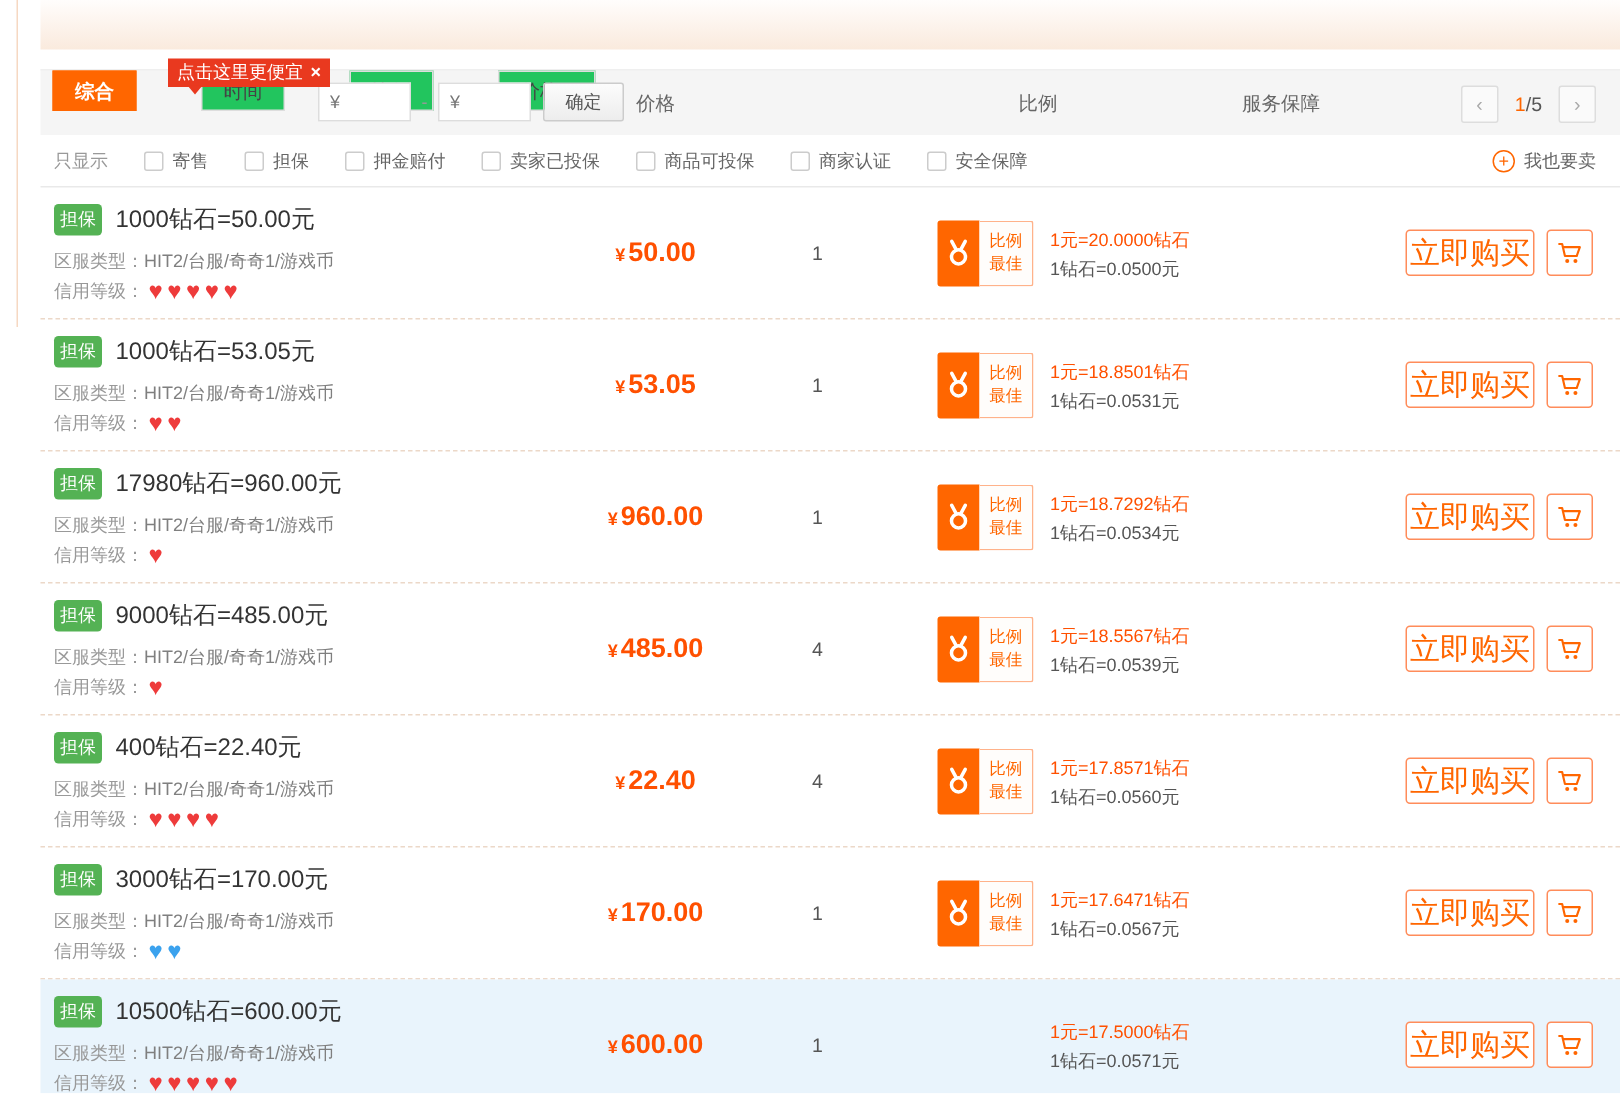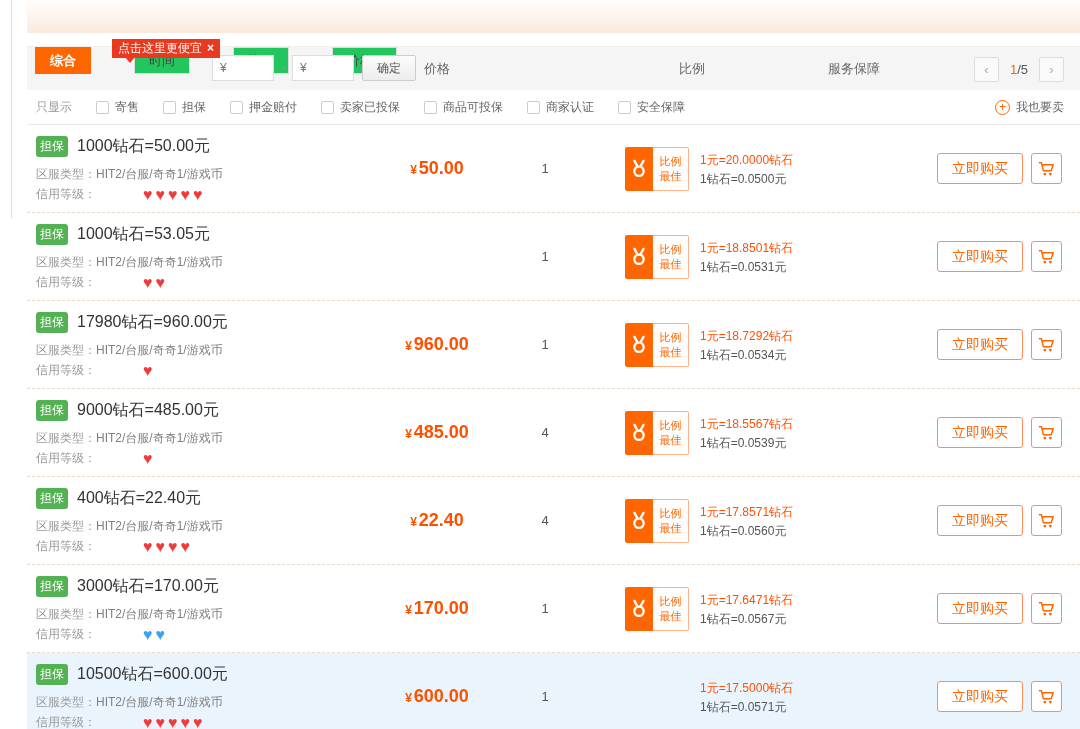--- a/index.html
+++ b/index.html
@@ -62,21 +62,21 @@
   .row.highlighted { background:#e9f4fc; }
   .row:last-child { border-bottom:none; height:76px; overflow:hidden; }
 
   .title-line { position:absolute; left:9px; top:11px; display:flex; align-items:center; }
   .guar-badge { background:#54b254; color:#fff; font-size:12px; padding:2px 4px; border-radius:3px; margin-right:9px; }
   .row-title { font-size:16px; color:#333; }
 
   .meta-line { position:absolute; left:9px; top:41px; font-size:12px; color:#999; }
   .meta-line .meta-value { color:#7f7f7f; }
 
-  .credit-line { position:absolute; left:9px; top:61px; font-size:12px; color:#999; display:flex; align-items:center;gap:44px; }
+  .credit-line { position:absolute; left:9px; top:61px; font-size:12px; color:#999; display:flex; align-items:center; }
   .hearts { margin-left:3px; font-size:16px; letter-spacing:3px; line-height:16px; }
 
   .price-cell { position:absolute; left:330px; width:160px; top:33px; text-align:center;
     color:#ff5000; font-weight:bold; }
   .price-cell .currency { font-size:12px; margin-right:2px; }
   .price-cell .amount { font-size:18px; }
 
   .stock-cell { position:absolute; left:478px; width:80px; top:36px; text-align:center; font-size:13px; color:#555; }
 
   .ratio-cell { position:absolute; left:598px; top:22px; width:260px; height:44px; }
@@ -85,21 +85,21 @@
     display:flex; align-items:center; justify-content:center; }
   .best-badge .best-label { width:36px; height:44px; border:1px solid #ffb避28a; border:1px solid #ffb28a;
     border-left:none; background:#fffdfb; color:#ff6600; font-size:11px; text-align:center;
     display:flex; flex-direction:column; justify-content:center; line-height:15px; border-radius:0 2px 2px 0; }
   .ratio-text { position:absolute; left:75px; top:4px; font-size:12px; line-height:19px; white-space:nowrap; }
   .ratio-text .r1 { color:#ff5000; }
   .ratio-text .r2 { color:#555; }
 
   .buy-cell { position:absolute; left:910px; top:28px; display:flex; align-items:center; }
   .buy-btn { width:86px; height:31px; border:1px solid #ff8c5a; background:#fff; color:#ff6600;
-    font-size:14px; border-radius:3px; cursor:pointer; }
+    font-size:20px; border-radius:3px; cursor:pointer; }
   .cart-btn { width:31px; height:31px; margin-left:8px; border:1px solid #ff8c5a; background:#fff;
     border-radius:3px; cursor:pointer; display:flex; align-items:center; justify-content:center; }
 </style>
 </head>
 <body>
 
 <div class="page">
 
   <div class="top-band"></div>
   <div class="left-line"></div>
@@ -238,20 +238,23 @@
       <span class="guar-badge">担保</span>
       <span class="row-title">1000钻石=53.05元</span>
     </div>
     <div class="meta-line">
       <span>区服类型：</span><span class="meta-value">HIT2/台服/奇奇1/游戏币</span>
     </div>
     <div class="credit-line">
       <span>信用等级：</span>
       <span class="hearts"><span style="color: rgb(238, 59, 59);">♥</span><span style="color: rgb(238, 59, 59);">♥</span></span>
     </div>
+    <div class="price-cell">
+      <span class="currency">¥</span><span class="amount">53.05</span>
+    </div>
     <div class="stock-cell">1</div>
     <div class="ratio-cell">
       <div class="best-badge">
         <span class="medal">
           <svg width="18" height="20" viewBox="0 0 20 22">
                 <path d="M5 2 L8.2 8 M15 2 L11.8 8" stroke="#fff" stroke-width="2.6" fill="none" stroke-linecap="round"></path>
                 <circle cx="10" cy="13.5" r="5.2" fill="none" stroke="#fff" stroke-width="2.6"></circle>
               </svg>
         </span>
         <span class="best-label">

